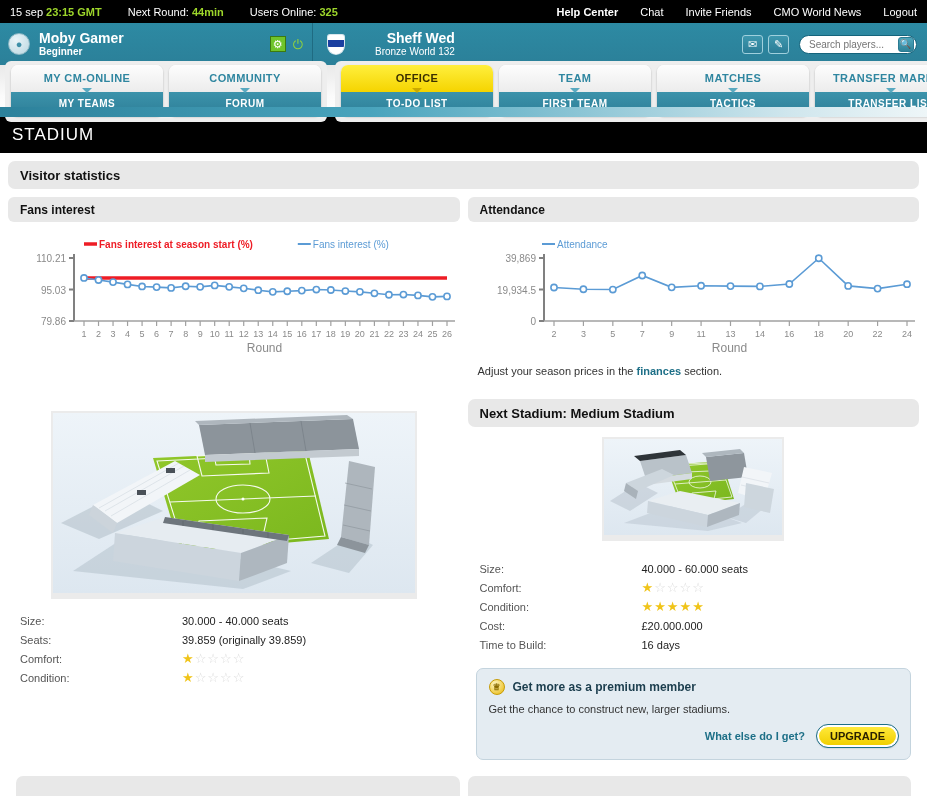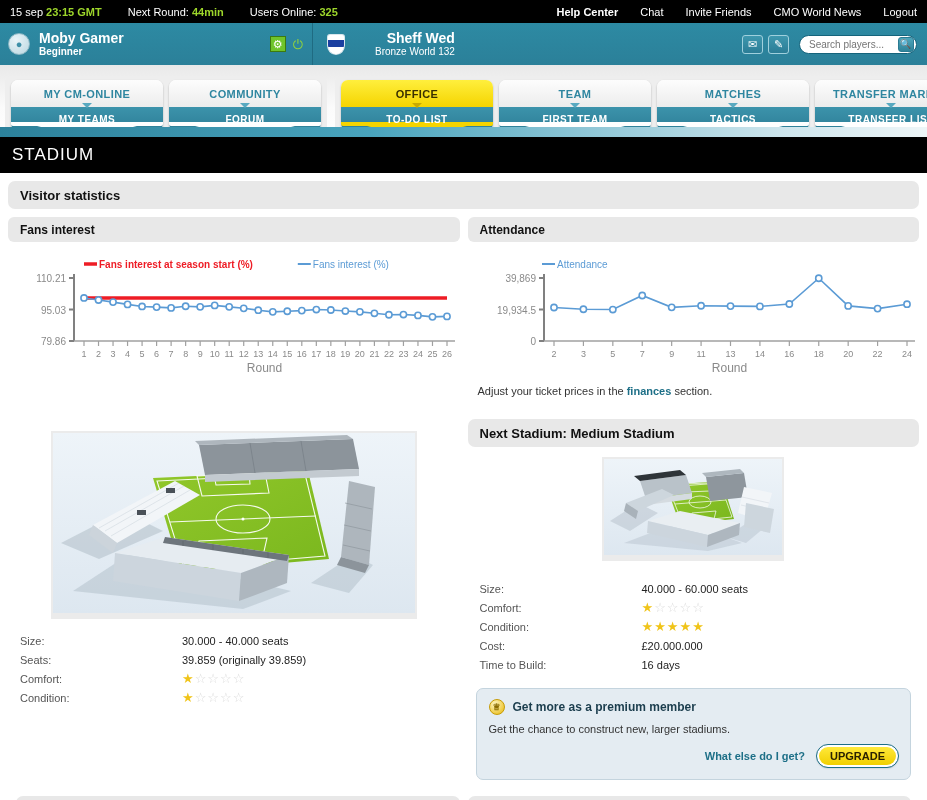--- a/index.html
+++ b/index.html
@@ -86,23 +86,23 @@
   .search-go {
     width: 16px; height: 15px; border-radius: 3px; flex: none;
     background: linear-gradient(#4ea6bc, #2f8399);
     border: 1px solid #2b7a92; color: #ffffff;
     display: flex; align-items: center; justify-content: center;
     font-size: 9px; cursor: pointer;
   }
 
   
   .navwrap {
-    height: 72px; position: relative;
+    height: 52px; position: relative;
     background: linear-gradient(#e9e9e9, #fbfbfb 60%, #ffffff);
-    display: flex; align-items: flex-end;
+    display: flex; align-items: center;
   }
   .navgroup {
     display: flex; gap: 6px; padding-top: 4px;
     border-radius: 6px;
   }
   .navgroup.g1 { margin-left: 5px; padding: 4px 6px 6px 6px; background: #eeeeee; }
   .navgroup.g2 { margin-left: 8px; padding: 4px 6px 6px 6px; background: #eeeeee; }
   .navtab {
     width: 152px; border-radius: 7px; overflow: hidden;
     box-shadow: 0 1px 2px rgba(0,0,0,.28);
@@ -475,21 +475,21 @@
             <circle cx="287.91666666666663" cy="56.39416589330056" r="3.1" fill="#ffffff" stroke="#5b9bd5" stroke-width="1.6"></circle>
             <circle cx="317.33333333333337" cy="54.02390328325265" r="3.1" fill="#ffffff" stroke="#5b9bd5" stroke-width="1.6"></circle>
             <circle cx="346.75" cy="28.26704958739873" r="3.1" fill="#ffffff" stroke="#5b9bd5" stroke-width="1.6"></circle>
             <circle cx="376.1666666666667" cy="55.92011337129098" r="3.1" fill="#ffffff" stroke="#5b9bd5" stroke-width="1.6"></circle>
             <circle cx="405.5833333333333" cy="58.60641099601194" r="3.1" fill="#ffffff" stroke="#5b9bd5" stroke-width="1.6"></circle>
             <circle cx="435" cy="54.181920790589174" r="3.1" fill="#ffffff" stroke="#5b9bd5" stroke-width="1.6"></circle>
             <line x1="70" y1="14" x2="83" y2="14" stroke="#5b9bd5" stroke-width="2"></line>
             <text x="85" y="18" font-size="10" fill="#5b9bd5" font-family="&quot;Liberation Sans&quot;, sans-serif" font-weight="normal">Attendance</text>
           </svg>
       </div>
-      <div class="note"><span>Adjust your ticket prices in the </span><a href="#">finances</a><span> section.</span></div>
+      <div class="note"><span>Adjust your season prices in the </span><a href="#">finances</a><span> section.</span></div>
     </div>
   </div>
 
   <div class="cols" style="margin-top:22px;">
 
     <div class="col">
       <div class="stadium-img-wrap">
         <div class="stadium-img">
           <svg width="362" height="180" viewBox="0 0 362 180">
             <defs>

